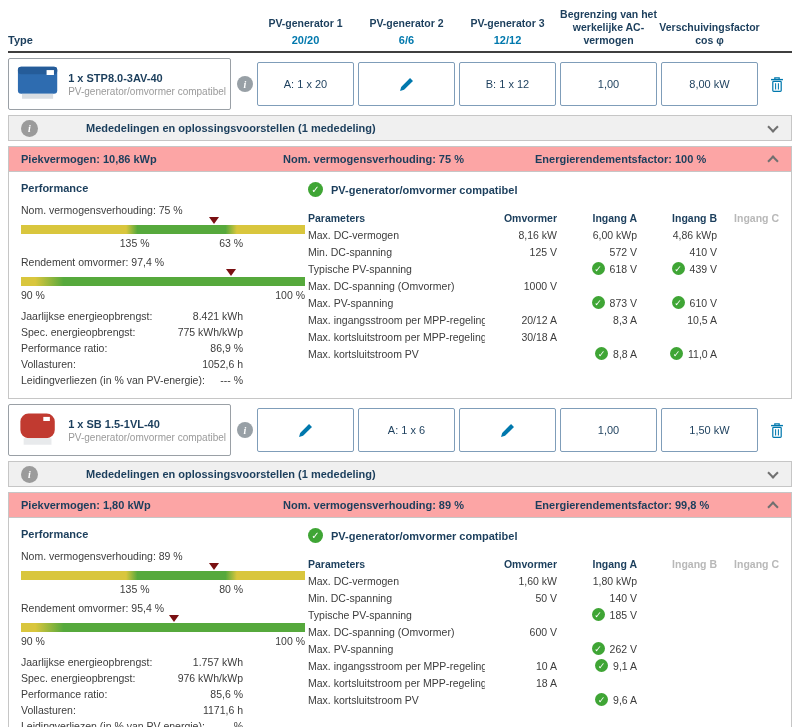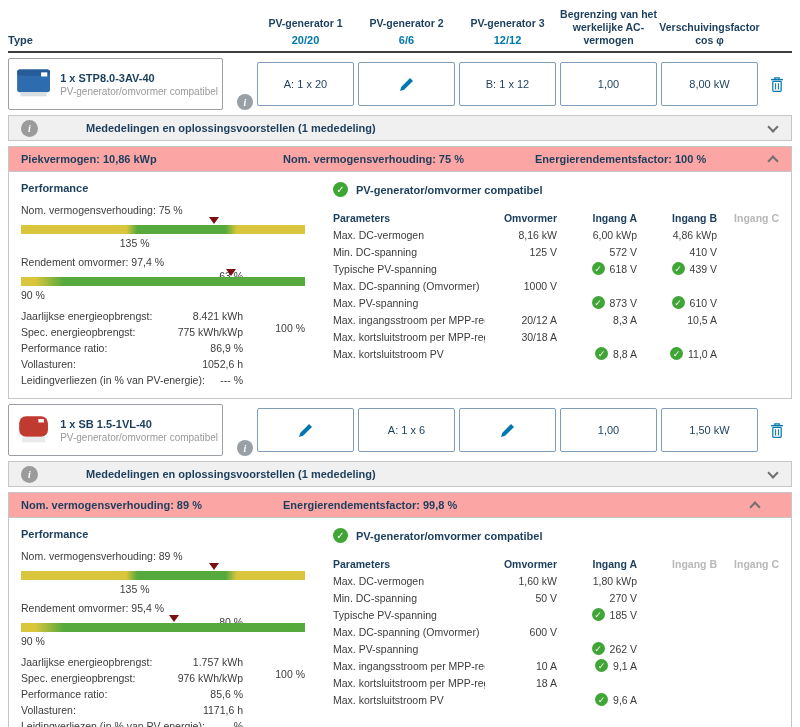--- a/index.html
+++ b/index.html
@@ -15,21 +15,21 @@
 
   
   .thead{border-bottom:2px solid #3f3f3f;padding-bottom:4px;min-height:42px;}
   .hc{display:flex;flex-direction:column;justify-content:flex-end;align-items:center;text-align:center;
       font-size:10.5px;font-weight:bold;color:var(--navy);line-height:1.25;}
   .hc.type{align-items:flex-start;font-size:11px;}
   .hc .val{color:var(--blue);margin-top:4px;font-size:11px;}
 
   
   .inv-row{margin-top:5px;height:52px;}
-  .type-cell{display:flex;align-items:flex-end;gap:14px;height:100%;}
+  .type-cell{display:flex;align-items:center;gap:6px;height:100%;}
   .inv-card{flex:1;height:100%;border:1px solid #9aa0a6;border-radius:2px;background:#fff;
             display:flex;align-items:center;gap:6px;padding:2px 4px;cursor:pointer;min-width:0;}
   .inv-name{font-size:11px;font-weight:bold;color:var(--navy);white-space:nowrap;}
   .inv-sub{font-size:10px;color:#9a9a9a;margin-top:2px;white-space:nowrap;}
   .info-ic{flex:0 0 16px;width:16px;height:16px;border-radius:50%;background:#98a0a6;color:#fff;
            font-size:10px;font-weight:bold;font-style:italic;display:inline-flex;align-items:center;
            justify-content:center;font-family:"Liberation Serif",serif;cursor:pointer;}
   .cfg-btn{height:44px;align-self:center;border:1px solid #7f9db9;border-radius:2px;background:#fff;
            color:var(--navy);font-size:11px;display:flex;align-items:center;justify-content:center;
            cursor:pointer;font-family:inherit;padding:0 4px;}
@@ -46,34 +46,34 @@
   .chev.down{transform:rotate(45deg);margin-bottom:3px;}
   .chev.up{transform:rotate(-135deg);margin-top:3px;}
 
   
   .sum-bar{margin-top:5px;height:26px;background:#fca5a5;border:1px solid #c6c6c6;display:grid;
            grid-template-columns:262px 252px 1fr 18px;align-items:center;padding:0 12px;
            font-size:11px;font-weight:bold;color:var(--navy);cursor:pointer;}
 
   
   .panel{border:1px solid #c6c6c6;border-top:none;background:#fff;padding:8px 12px 10px;
-         display:grid;grid-template-columns:284px 1fr;column-gap:28px;}
+         display:grid;grid-template-columns:284px 1fr;column-gap:3px;}
   .perf-title{font-size:11px;font-weight:bold;color:var(--navy);margin:2px 0 10px;}
   .perf-label{font-size:10.5px;color:#3c3c3c;margin-bottom:9px;}
   .bar{height:9px;position:relative;margin-top:2px;}
   .bar.nom{background:linear-gradient(90deg,var(--baryellow) 0%,var(--baryellow) 37%,
             var(--bargreen) 41%,var(--bargreen) 72%,var(--baryellow) 76%,var(--baryellow) 100%);}
   .bar.eff{background:linear-gradient(90deg,var(--baryellow) 0%,var(--baryellow) 5%,
             var(--bargreen) 15%,var(--bargreen) 100%);}
   .marker{position:absolute;top:-8px;transform:translateX(-50%);width:0;height:0;
           border-left:5px solid transparent;border-right:5px solid transparent;
           border-top:7px solid var(--marker);}
   .scale{position:relative;height:12px;font-size:10.5px;color:#3c3c3c;margin:3px 0 7px;}
   .scale .sl{position:absolute;left:40%;transform:translateX(-50%);}
-  .scale .sr{position:absolute;left:74%;transform:translateX(-50%);margin-top:33px;}
+  .scale .sr{position:absolute;left:74%;transform:translateX(-50%);}
   .scale.ends .sl{left:0;transform:none;}
   .scale.ends .sr{left:auto;right:0;transform:none;}
   .stats{margin-top:4px;width:222px;}
   .stat{display:flex;height:16px;align-items:center;font-size:10.5px;color:#3c3c3c;}
   .stat .lbl{flex:1;padding-right:4px;}
   .stat .val{white-space:nowrap;}
 
   .compat-head{display:flex;align-items:center;gap:8px;margin:2px 0 12px;}
   .compat-title{font-size:11px;font-weight:bold;color:var(--navy);}
   .ok-ic{width:15px;height:15px;flex:0 0 15px;border-radius:50%;background:var(--green);color:#fff;
@@ -374,20 +374,21 @@
 
   <div class="msg-bar">
     <span class="info-ic">i</span>
     <span class="msg-text">Mededelingen en oplossingsvoorstellen (1 mededeling)</span>
     <span class="chev-wrap">
         <span class="chev down"></span>
       </span>
   </div>
 
   <div class="sum-bar">
+    <span>Piekvermogen: 1,80 kWp</span>
     <span>Nom. vermogensverhouding: 89 %</span>
     <span>Energierendementsfactor: 99,8 %</span>
     <span class="chev-wrap">
         <span class="chev up"></span>
       </span>
   </div>
 
   <div class="panel">
     <div>
       <div class="perf-title">Performance</div>
@@ -457,21 +458,21 @@
             </div>
           <div class="pcell"></div>
             <div class="pcell"></div>
         </div>
         <div class="prow">
           <div class="pcell plabel">Min. DC-spanning</div>
           <div class="pcell">
               <span>50 V</span>
             </div>
           <div class="pcell">
-              <span>270 V</span>
+              <span>140 V</span>
             </div>
           <div class="pcell"></div>
             <div class="pcell"></div>
         </div>
         <div class="prow">
           <div class="pcell plabel">Typische PV-spanning</div>
           <div class="pcell"></div>
           <div class="pcell">
               <span class="ok-sm">✓</span>
               <span>185 V</span>

